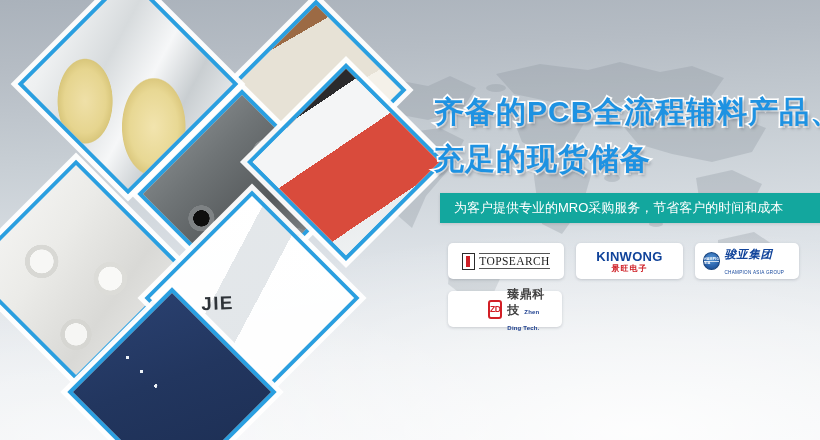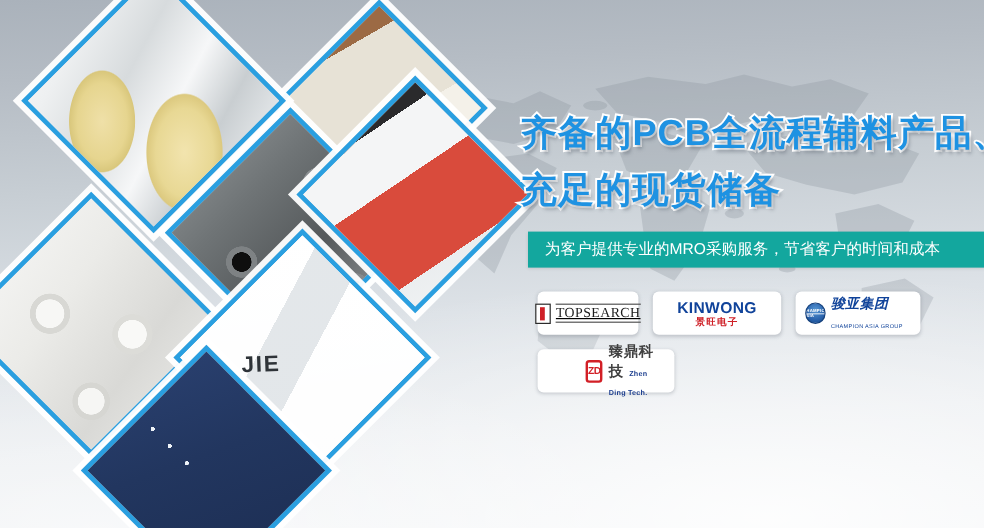--- a/index.html
+++ b/index.html
@@ -108,21 +108,21 @@
   
   .logorow{position:absolute;left:448px;display:flex;gap:12px;align-items:center;}
   .row1{top:243px;}
   .row2{top:291px;}
   .logocard{
     background:#ffffff;border-radius:5px;
     display:flex;align-items:center;justify-content:center;
     box-shadow:0 1px 3px rgba(60,70,80,.22);
     height:36px;box-sizing:border-box;padding:0 8px;
   }
-  .c1{width:84px;text-decoration:underline;} .c2{width:107px;} .c3{width:104px;} .c4{width:114px;}
+  .c1{width:116px;} .c2{width:107px;} .c3{width:104px;} .c4{width:114px;}
 
   
   .ts{display:flex;align-items:center;gap:4px;}
   .ts-mark{
     width:13px;height:17px;background:#ffffff;border:1.5px solid #2b2b2b;
     position:relative;box-sizing:border-box;
   }
   .ts-mark:before{
     content:"";position:absolute;left:3px;top:2px;width:4px;height:11px;background:#cf2027;
   }

